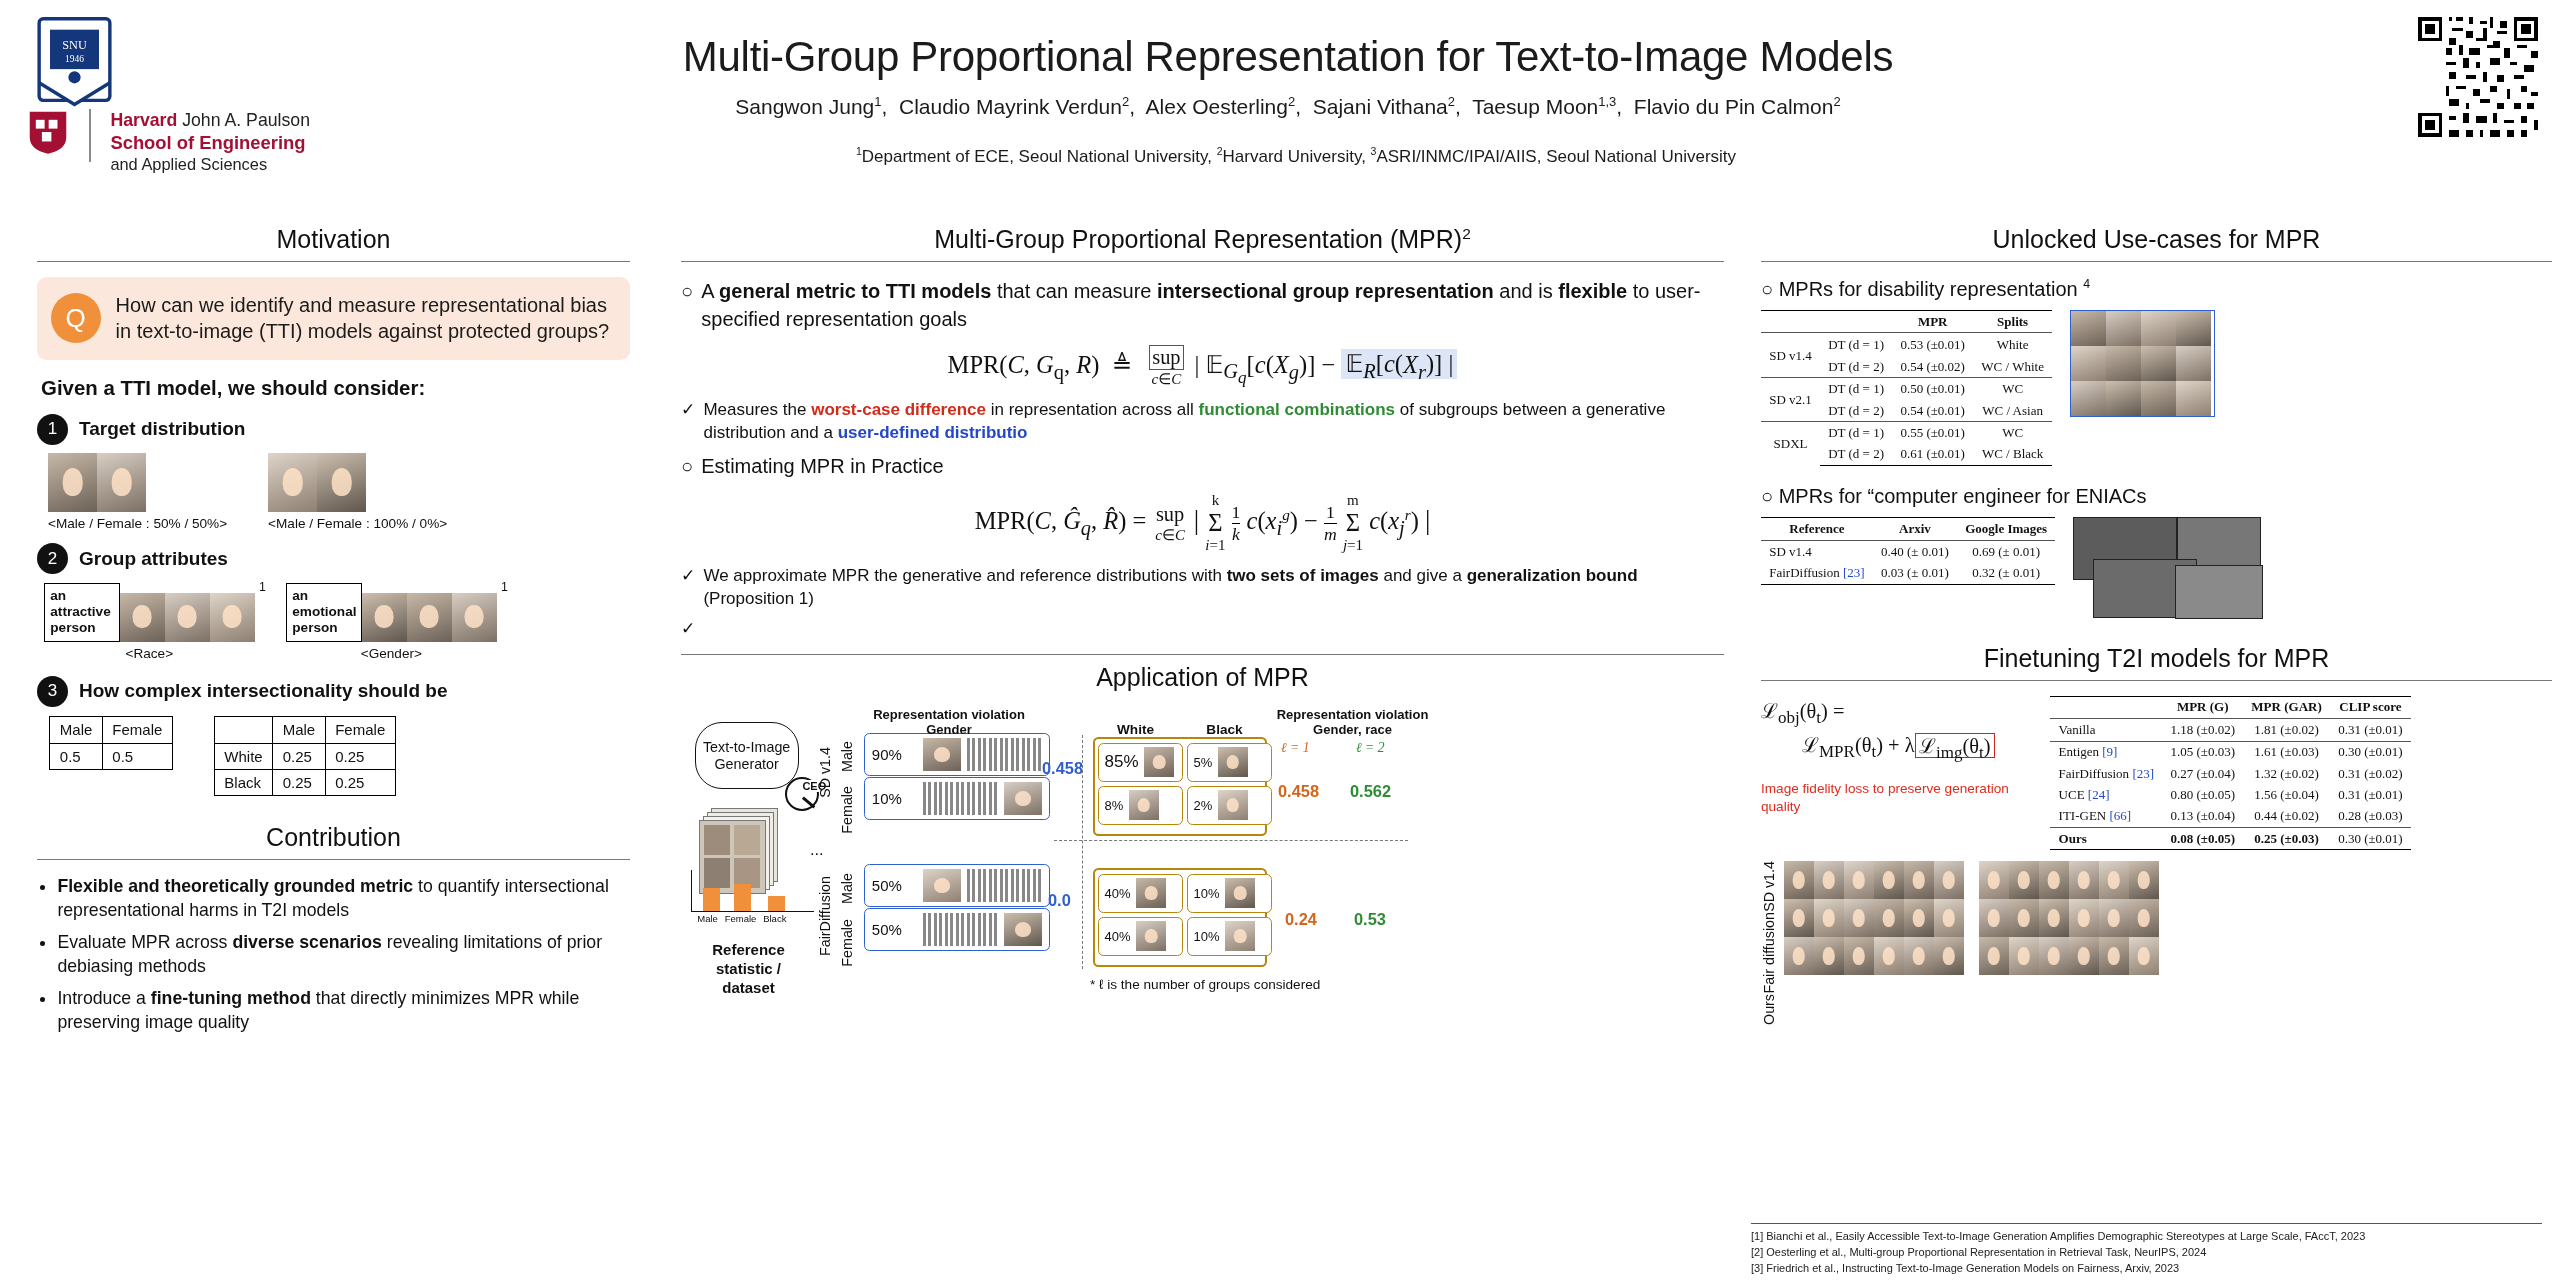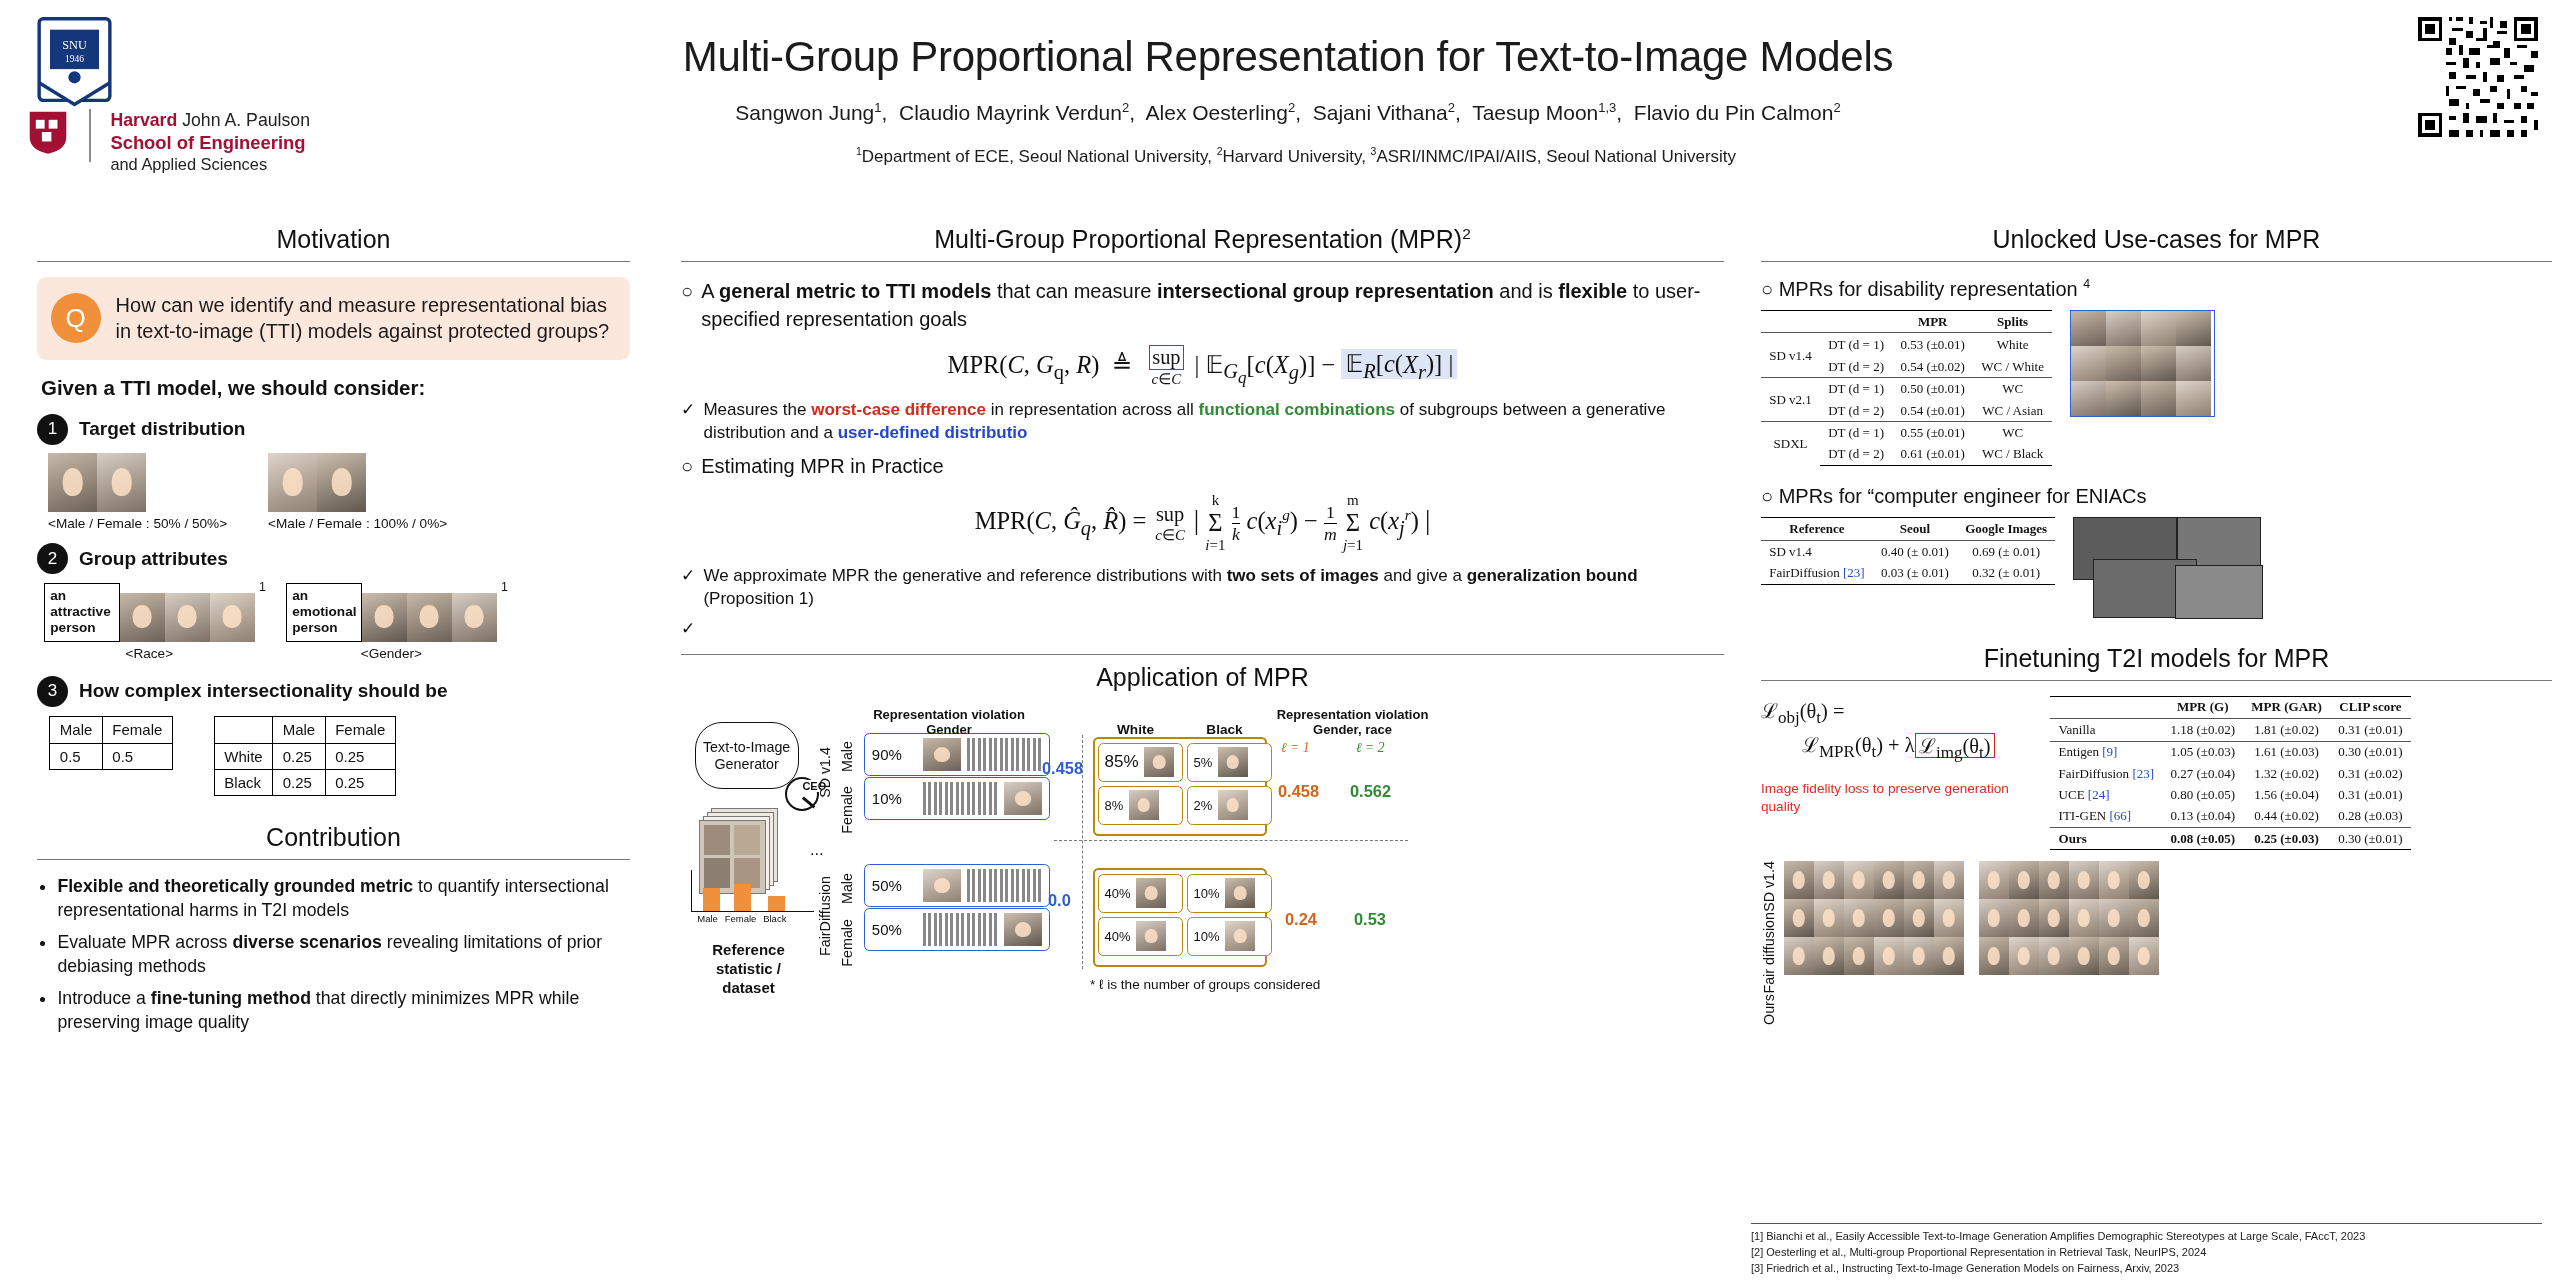--- a/index.html
+++ b/index.html
@@ -54,21 +54,21 @@
   .title {
     position: absolute;
     left: 0; right: 0; top: 33px;
     text-align: center;
     font-size: 42px;
     letter-spacing: -0.3px;
     color: #1b1b1b;
   }
   .authors {
     position: absolute;
-    left: 0; right: 0; top: 100px;
+    left: 0; right: 0; top: 94px;
     text-align: center;
     font-size: 21px;
     color: #1b1b1b;
   }
   .affil {
     position: absolute;
     left: 16px; right: 0; top: 145px;
     text-align: center;
     font-size: 17px;
     color: #1b1b1b;
@@ -779,21 +779,21 @@
     <div class="rbullet" style="margin-top:19px">
       <span>○</span>
       <span>MPRs for “computer engineer for ENIACs</span>
     </div>
 
     <div style="display:flex; gap:17.7px; align-items:flex-start;">
       <table class="data">
         <tbody>
             <tr>
           <th class="trule">Reference</th>
-          <th class="trule">Seoul</th>
+          <th class="trule">Arxiv</th>
           <th class="trule">Google Images</th>
         </tr>
         <tr>
           <td class="thinrule" style="text-align:left;">SD v1.4</td>
           <td class="thinrule">0.40 (± 0.01)</td>
           <td class="thinrule">0.69 (± 0.01)</td>
         </tr>
         <tr>
           <td class="brule" style="text-align:left;">
             <span>FairDiffusion</span> <span style="color:#2347c6;">[23]</span>

